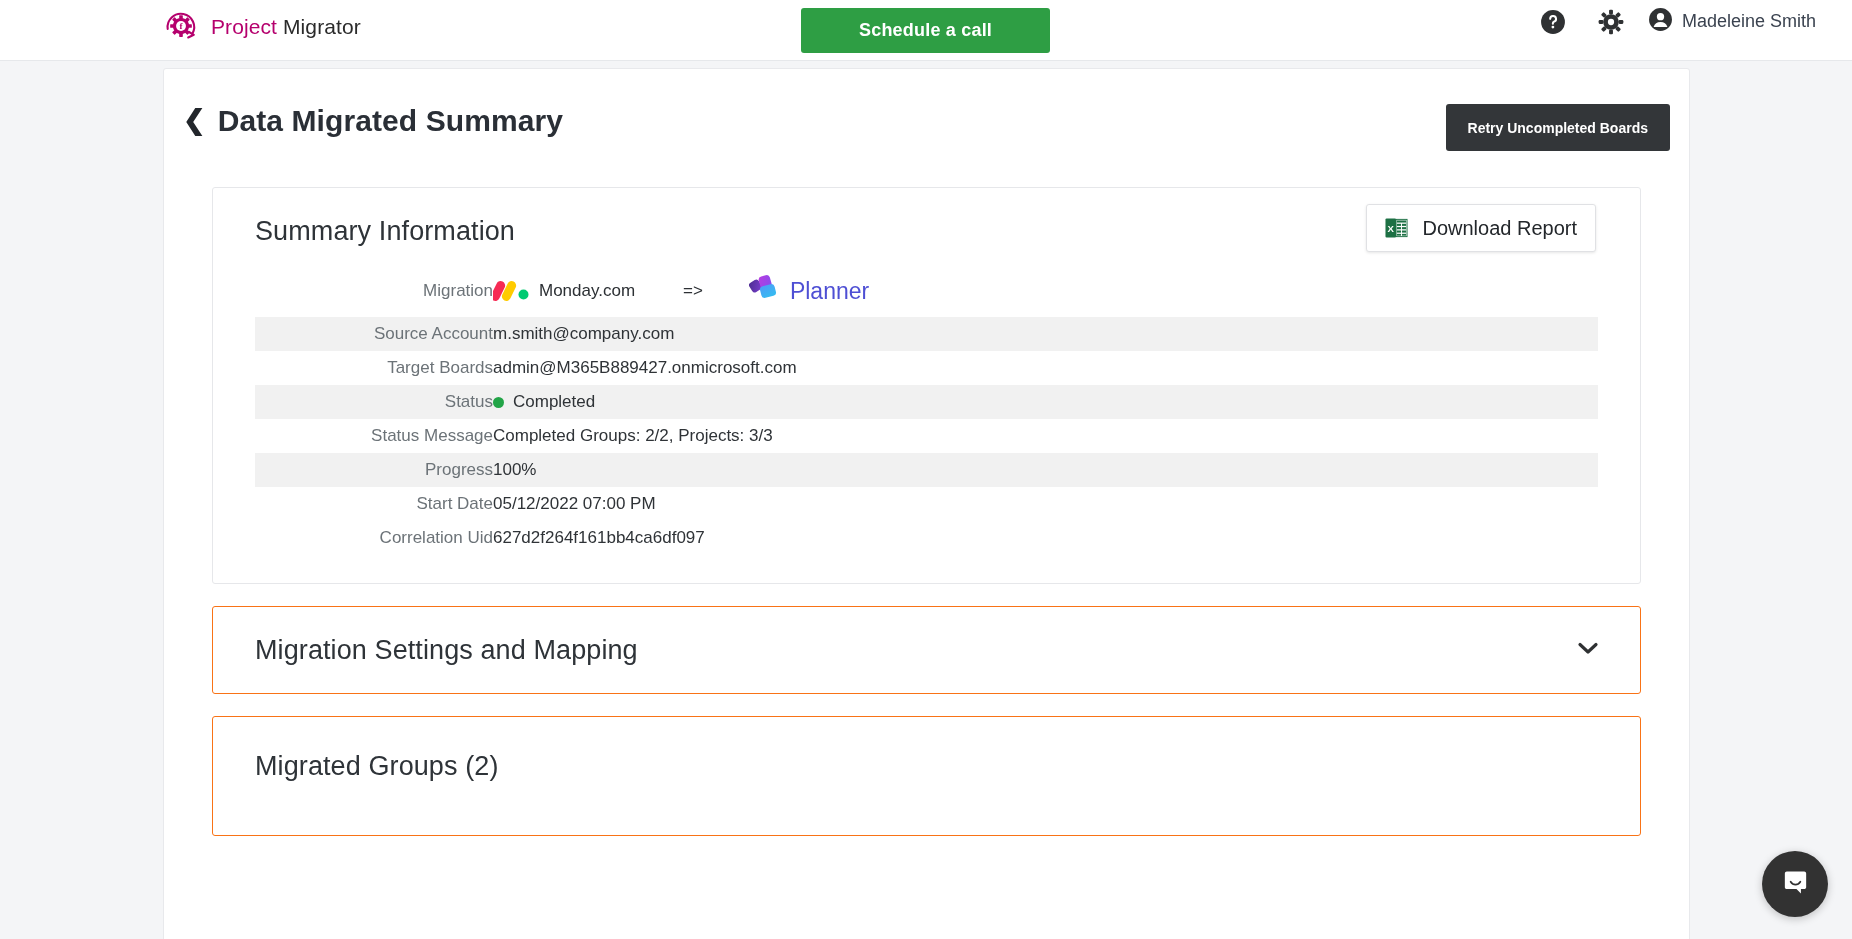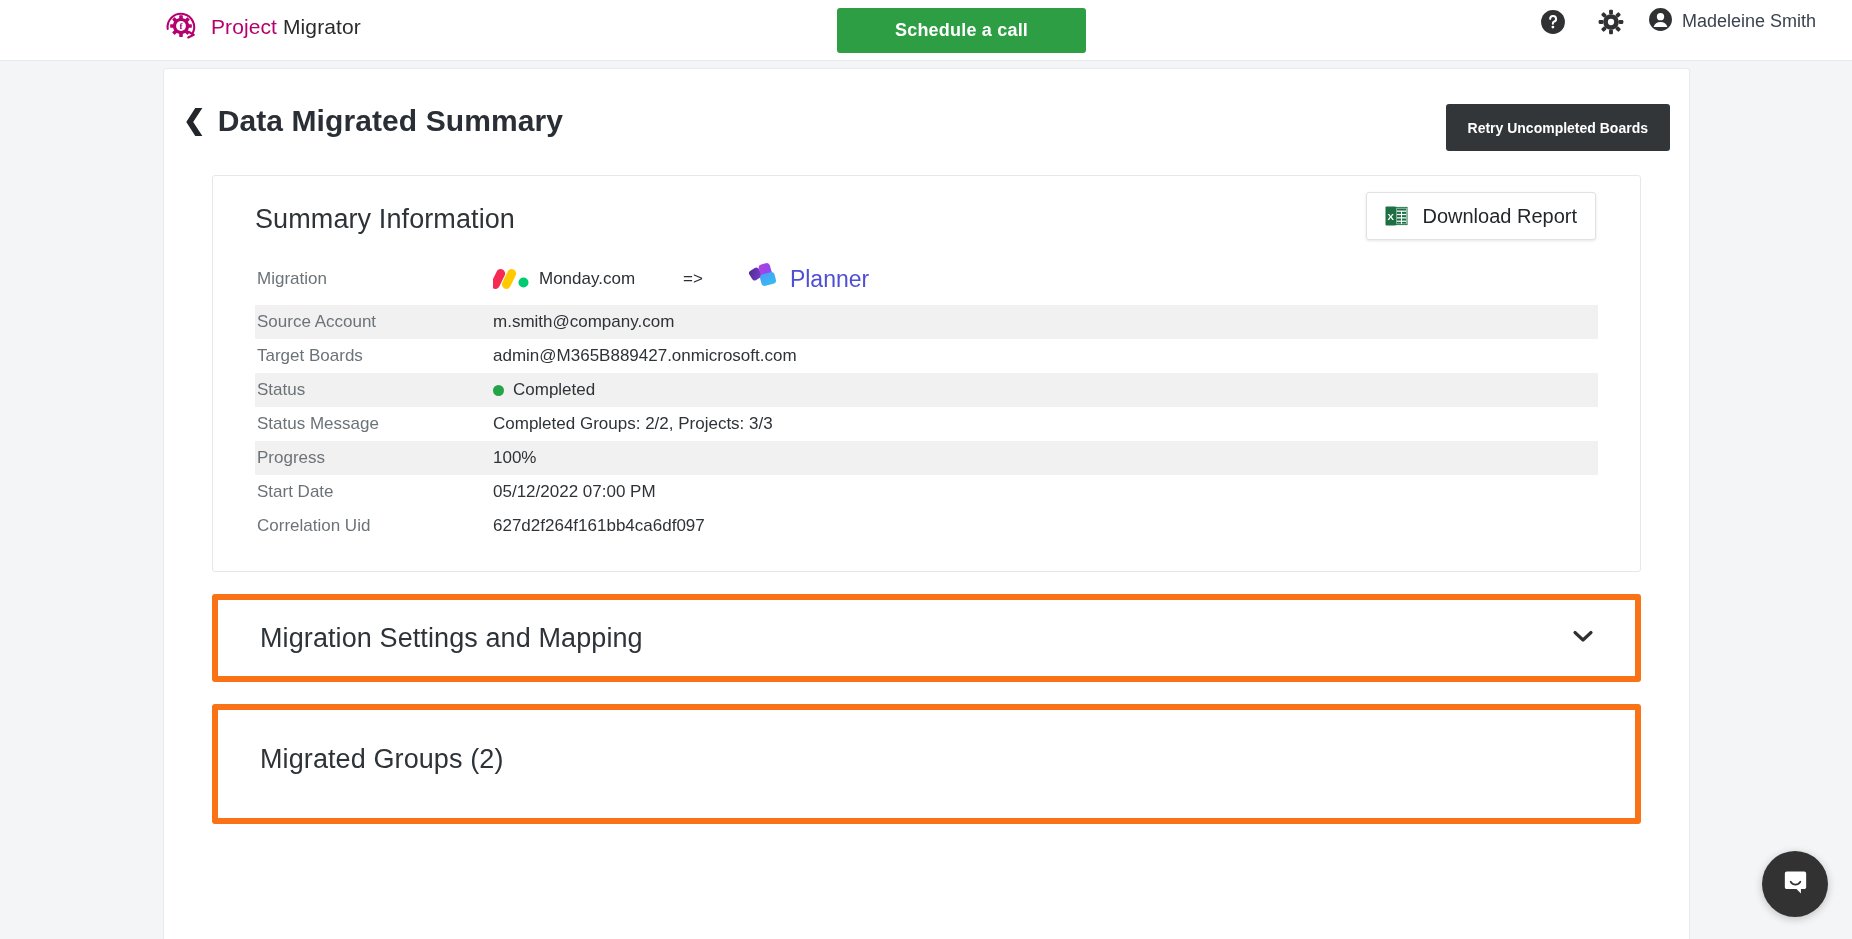--- a/index.html
+++ b/index.html
@@ -26,21 +26,21 @@
   .brand-logo { width: 38px; height: 38px; position: relative; display:block; }
   .brand-text {
     font-size: 21px;
     letter-spacing: .1px;
     white-space: nowrap;
   }
   .brand-text .b1 { color: #b5006d; font-weight: 400; }
   .brand-text .b2 { color: #2b2b2b; font-weight: 400; }
 
   .schedule-btn {
-    position: absolute; left: 837px; top: 8px;
+    position: absolute; left: 801px; top: 8px;
     width: 249px; height: 45px;
     background: #2e9e44;
     color: #fff;
     border: none; border-radius: 3px;
     font-family: "Liberation Sans", sans-serif;
     font-size: 18px; font-weight: 700;
     letter-spacing: .2px;
     cursor: pointer;
     display: flex; align-items: center; justify-content: center;
   }
@@ -98,21 +98,21 @@
     border: none; border-radius: 3px;
     font-family: "Liberation Sans", sans-serif;
     font-size: 14px; font-weight: 700;
     cursor: pointer;
     display: flex; align-items: center;
     white-space: nowrap;
   }
 
   
   .panel {
-    margin: 0 48px 22px 48px;
+    margin: 12px 48px 22px 48px;
     background: #ffffff;
     border: 1px solid #e6e7ea;
     border-radius: 3px;
   }
   .panel-head {
     position: relative;
     padding: 28px 42px 4px 42px;
   }
   .panel-title {
     font-size: 27px; color: #2e3338; font-weight: 400;
@@ -127,21 +127,21 @@
     box-shadow: 0 1px 3px rgba(0,0,0,.10);
     display: flex; align-items: center; gap: 14px;
     cursor: pointer;
   }
   .download-label { font-size: 20px; color: #23272b; font-weight: 400; white-space: nowrap; }
 
   
   .xls { width: 23px; height: 24px; display:block; }
 
   
-  .info-table { padding: 0 42px 28px 42px; margin-top: 14px; }
+  .info-table { padding: 0 42px 28px 42px; margin-top: 14px; text-align: right; }
   .row {
     display: flex; align-items: center;
     height: 34px;
     font-size: 17px;
   }
   .row.alt { background: #f1f1f1; }
   .row .k {
     width: 238px; flex: none;
     color: #6c7378;
     padding-left: 2px;
@@ -158,21 +158,21 @@
 
   .status-dot {
     width: 11px; height: 11px; border-radius: 50%;
     background: #22a447; display: inline-block;
   }
 
   
   .panel-collapse {
     margin: 0 48px 22px 48px;
     background: #ffffff;
-    border: 6px solid #f97316;
+    border: 1px solid #f97316;
     border-radius: 3px;
     height: 88px;
     display: flex; align-items: center;
     padding: 11px 42px;
     position: relative;
     cursor: pointer;
   }
   .panel-collapse .panel-title { font-size: 27px; }
   .chev-down {
     position: absolute; right: 42px; top: 50%;

